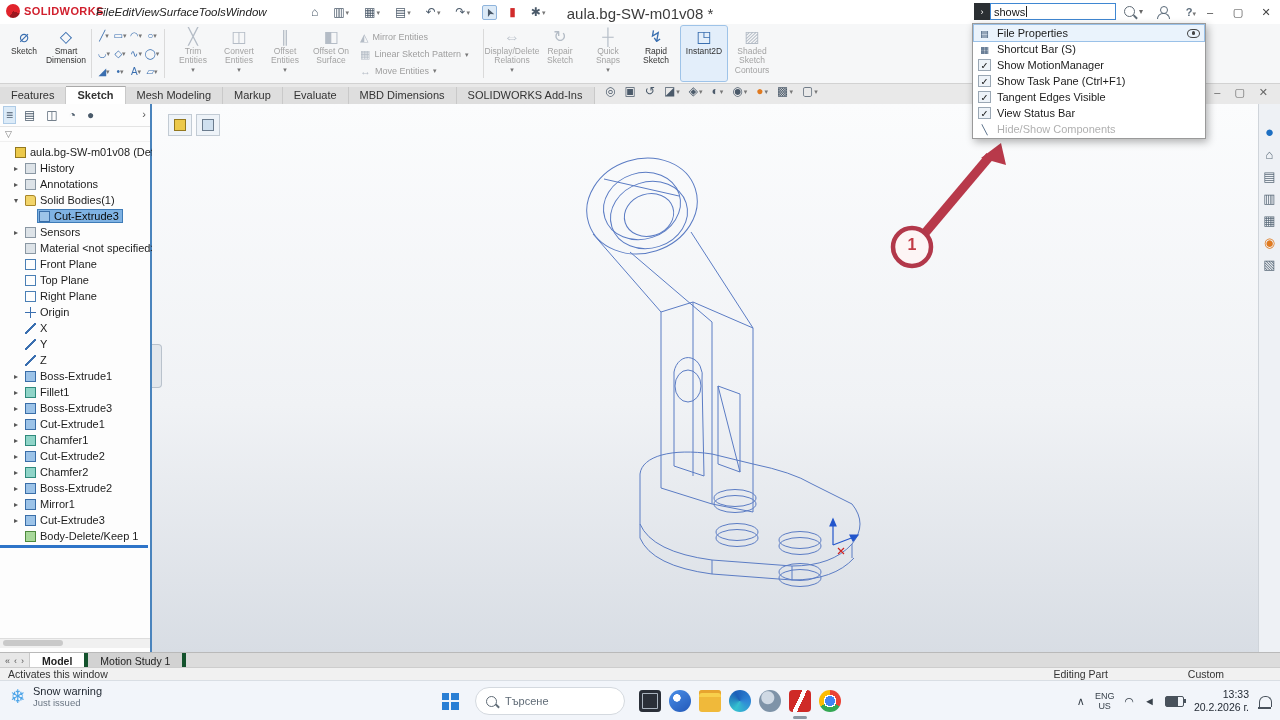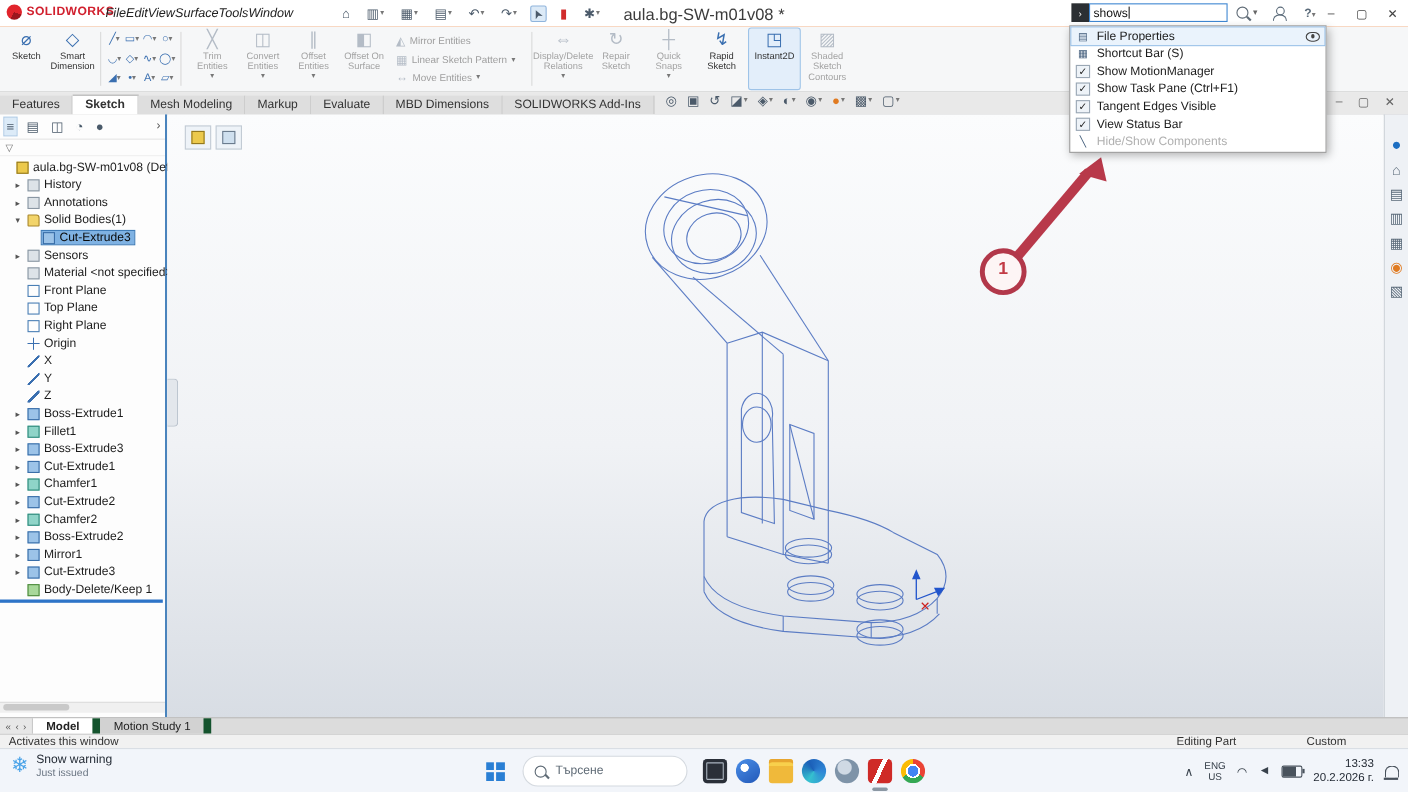--- a/index.html
+++ b/index.html
@@ -101,24 +101,24 @@
   #splitter{position:absolute;left:0;top:240px;width:9px;height:42px;background:#e3e7ec;border:1px solid #b9c2cc;border-left:none;border-radius:0 4px 4px 0;}
   .wire{position:absolute;left:0;top:0;}
   
   #rightstrip{position:absolute;right:0;top:0;width:22px;height:548px;background:#eef1f5;border-left:1px solid #cfd4da;display:flex;flex-direction:column;align-items:center;gap:9px;padding-top:20px;box-sizing:border-box;color:#5b6b7a;}
   .rsic{font-size:13px;line-height:1;}
   .ic-sphere{color:#1d6fc2;font-size:15px;}
   .ic-appearance2{color:#e07a20;}
   
   #bottomtabs{position:absolute;left:0;top:652px;width:1280px;height:15px;background:#dcdcdc;border-top:1px solid #b9b9b9;display:flex;align-items:stretch;font-size:10.5px;}
   .bnav{display:flex;align-items:center;gap:4px;padding:0 5px;color:#555;font-size:9px;background:#e7e7e7;border-right:1px solid #c9c9c9;}
-  .btab{display:flex;align-items:center;padding:0 12px;color:#222;border-right:7px solid #14532d;background:#d2d2d2;}
+  .btab{display:flex;align-items:center;padding:0 12px;color:#222;border-right:4px solid #14532d;background:#d2d2d2;}
   .btab.active{background:#fff;font-weight:bold;}
   #statusbar{position:absolute;left:0;top:667px;width:1280px;height:13px;background:#f1f1f1;border-top:1px solid #cdcdcd;display:flex;align-items:center;font-size:10.5px;color:#333;padding:0 8px;box-sizing:border-box;}
-  #sb-right{margin-left:auto;display:flex;gap:64px;padding-right:48px;}
+  #sb-right{margin-left:auto;display:flex;gap:80px;padding-right:48px;}
   
   #taskbar{position:absolute;left:0;top:680px;width:1280px;height:40px;background:#f2f5fa;border-top:1px solid #d9dee4;}
   #weather{position:absolute;left:10px;top:4px;display:flex;align-items:center;gap:7px;}
   #weather .wicon{font-size:19px;color:#4aa3e8;line-height:1;}
   #weather .wl1{font-size:11px;color:#1f2630;}
   #weather .wl2{font-size:9.5px;color:#6b7683;}
   #tb-center{position:absolute;left:50%;top:0;height:40px;transform:translateX(-50%);display:flex;align-items:center;gap:10px;text-align:right;}
   .winlogo{width:17px;height:17px;display:grid;grid-template-columns:7.5px 7.5px;grid-template-rows:7.5px 7.5px;gap:2px;}
   .winlogo span{background:#2a7fd4;}
   #tb-search{width:150px;height:28px;border-radius:15px;background:#fff;border:1px solid #d4d9df;display:flex;align-items:center;gap:8px;padding:0 10px;box-sizing:border-box;color:#5f6b76;font-size:11px;}

